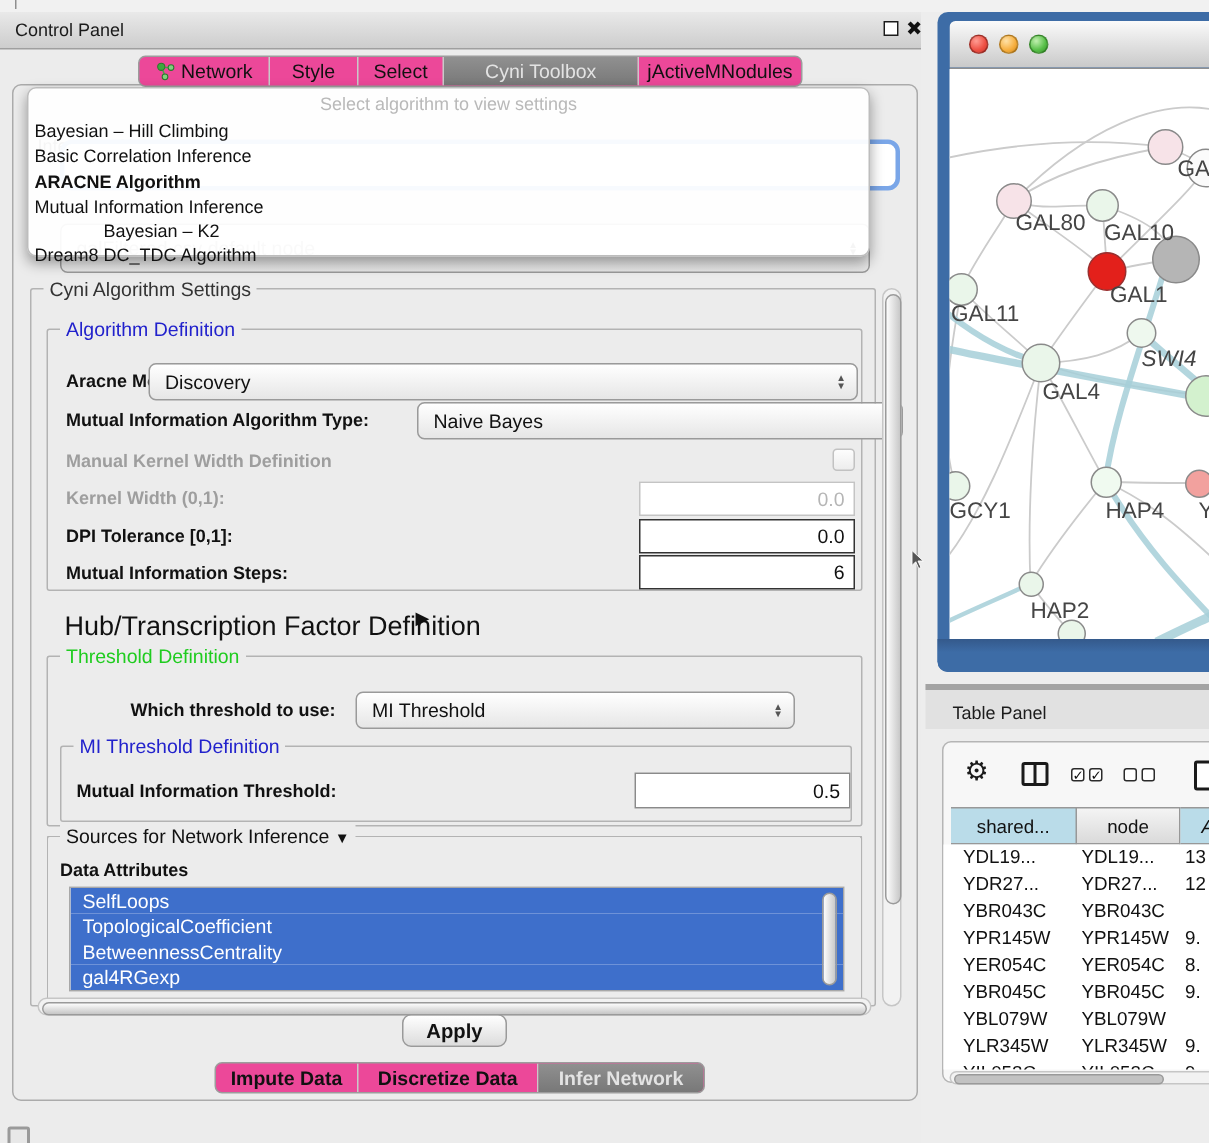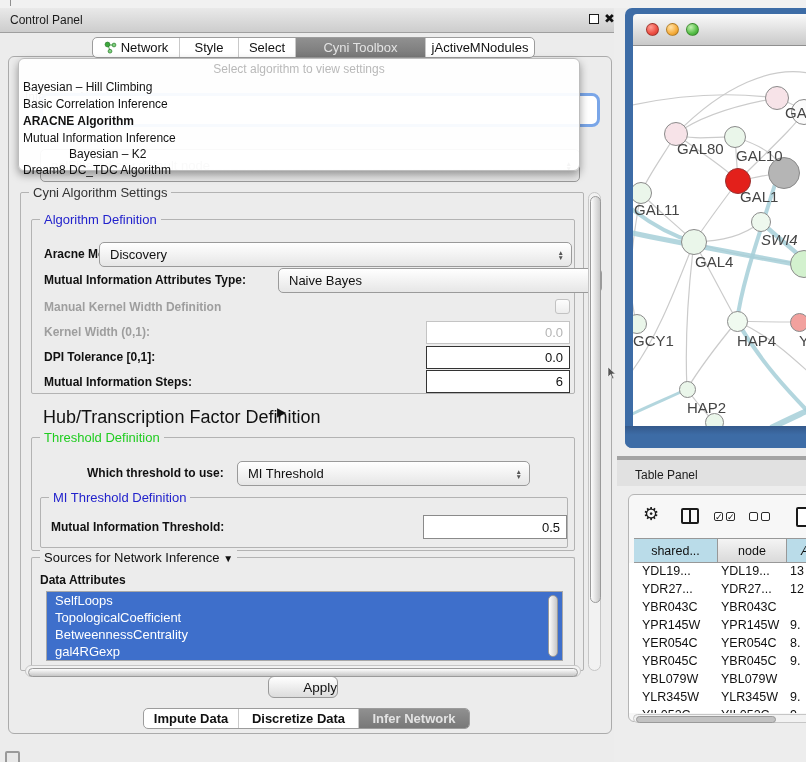--- a/index.html
+++ b/index.html
@@ -13,21 +13,21 @@
   .gbox{border:1px solid #b3b3b3;border-radius:2px;}
   .glab{position:absolute;top:-8px;left:8px;background:#ececec;padding:0 4px;font-size:13px;white-space:nowrap;}
   
   .combo{border:1px solid #9a9a9a;border-radius:5px;background:linear-gradient(#ffffff,#e6e6e6);
     display:flex;align-items:center;font-size:13px;padding-left:10px;}
   .spin{position:absolute;right:7px;top:50%;transform:translateY(-50%);display:flex;flex-direction:column;
     font-size:6.5px;line-height:5px;color:#555;}
   
   .fld{background:#fff;font-size:13px;display:flex;align-items:center;justify-content:flex-end;padding-right:6px;}
   
-  .seg{display:flex;border:1px solid #9c9c9c;border-radius:5px;overflow:hidden;background:#ffffff;}
+  .seg{display:flex;border:1px solid #9c9c9c;border-radius:5px;overflow:hidden;background:#ec4899;}
   .seg .s{font-size:13px;display:flex;align-items:center;justify-content:center;
     border-right:1px solid #c9c9c9;color:#111;}
   .seg .s:last-child{border-right:none;}
   .seg .s.on{background:linear-gradient(#909090,#787878);color:#e3e3e3;}
   
   .li{height:17px;line-height:17px;background:#3E6FCB;color:#fff;font-size:13px;padding-left:8px;white-space:nowrap;overflow:hidden;}
   
   .nn{position:absolute;border-radius:50%;border:1.5px solid #8a8a8a;box-sizing:border-box;}
   .nl{position:absolute;font-size:15px;color:#454545;white-space:nowrap;}
   
@@ -112,21 +112,21 @@
 
         <span class="abs txt b" style="left:12px;top:27px;">Aracne Mode:</span>
         <div class="abs combo" style="left:67px;top:22px;width:473px;height:25px;">
           <span>Discovery</span>
           <span class="spin">
               <span>▲</span>
               <span>▼</span>
             </span>
         </div>
 
-        <span class="abs txt b" style="left:12px;top:53px;">Mutual Information Attributes Type:</span>
+        <span class="abs txt b" style="left:12px;top:53px;">Mutual Information Algorithm Type:</span>
         <div class="abs combo" style="left:246px;top:48px;width:324px;height:25px;">
           <span>Naive Bayes</span>
           <span class="spin">
               <span>▲</span>
               <span>▼</span>
             </span>
         </div>
 
         <span class="abs txt b dis" style="left:12px;top:80px;">Manual Kernel Width Definition</span>
         <span class="abs" style="left:523px;top:79px;width:15px;height:15px;border:1px solid #c2c2c2;border-radius:3px;background:linear-gradient(#fdfdfd,#ededed);"></span>
@@ -190,21 +190,21 @@
       <div class="abs sbtrack" style="left:4px;top:472px;width:556px;height:12px;">
         <div class="sbthumbh" style="position:absolute;left:2px;top:1.5px;width:548px;height:7px;"></div>
       </div>
     </div>
 
     <div class="abs sbtrack" style="left:588px;top:184px;width:13px;height:479px;border-radius:7px;">
       <div class="sbthumb" style="position:absolute;left:1px;top:3px;width:9px;height:405px;"></div>
     </div>
 
     <div class="abs" style="left:268px;top:668px;width:70px;height:22px;border:1px solid #9a9a9a;border-radius:6px;
-                background:linear-gradient(#ffffff,#dcdcdc);display:flex;align-items:center;justify-content:flex-end;font-size:13.5px;">
+                background:linear-gradient(#ffffff,#dcdcdc);display:flex;align-items:center;justify-content:center;font-size:13.5px;font-weight:bold;">
       <span>Apply</span>
     </div>
 
     <div class="abs seg" style="left:143px;top:700px;height:21px;">
       <div class="s b" style="width:94px;">
           <span>Impute Data</span>
         </div>
       <div class="s b" style="width:119px;">
           <span>Discretize Data</span>
         </div>

